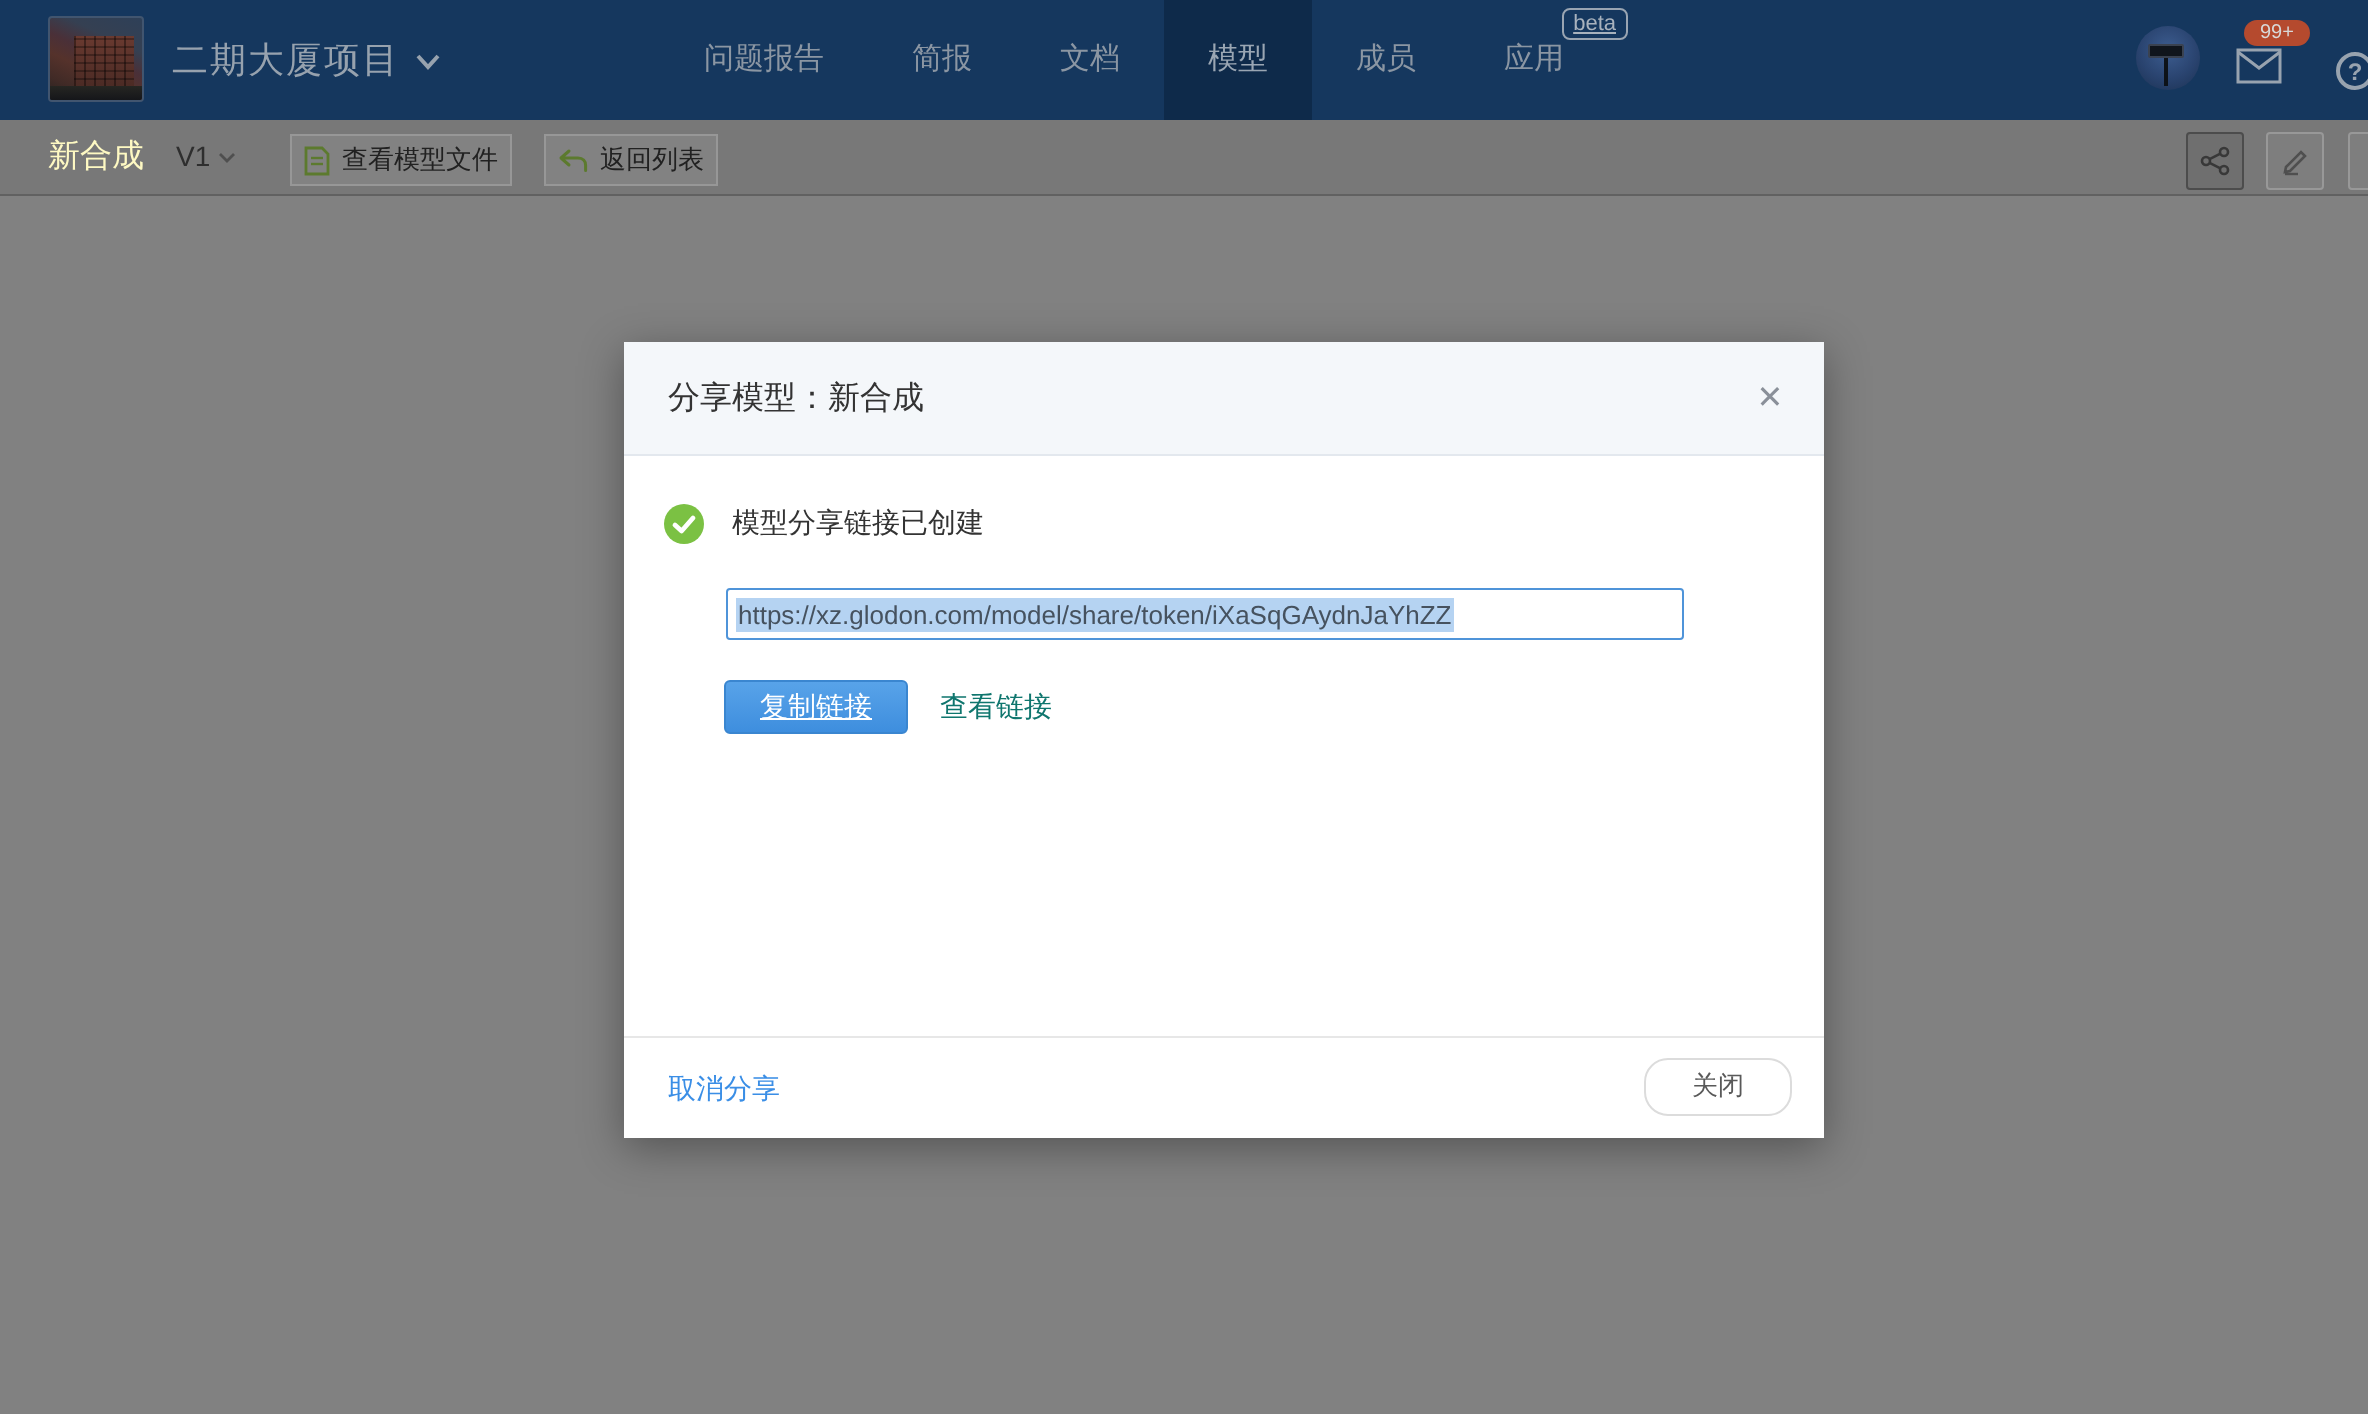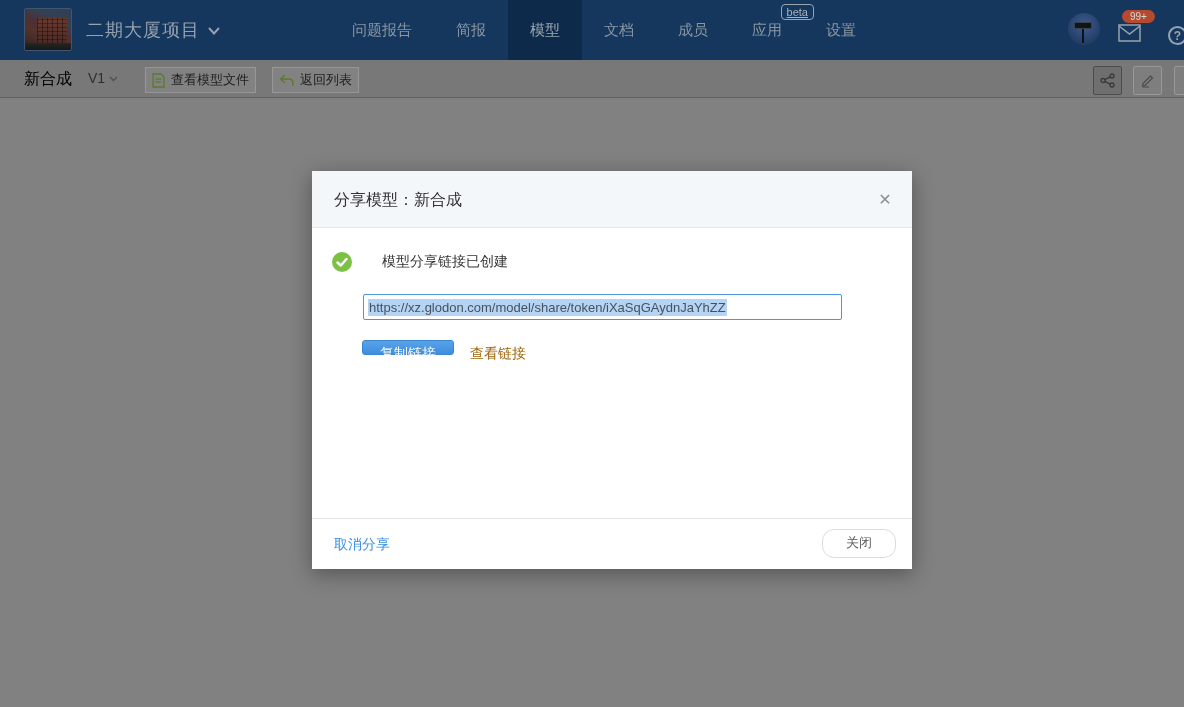--- a/index.html
+++ b/index.html
@@ -38,21 +38,21 @@
   .mail-wrap { position:absolute; left:1118px; top:20px; width:34px; height:26px; cursor:pointer; }
   .mail-badge { position:absolute; left:4px; top:-10px; padding:1px 8px; background:#b54a2e;
                 border-radius:8px; font-size:10px; font-weight:normal; color:#d8d8d8; }
   .help-btn { position:absolute; left:1168px; top:26px; width:19px; height:19px; border-radius:50%;
               border:2px solid #98a3af; color:#98a3af; font-size:12px; font-weight:bold;
               text-align:center; line-height:16px; cursor:pointer; }
 
   
   .toolbar { position:absolute; left:0; top:60px; width:1184px; height:38px; background:#787878;
              border-bottom:1px solid #616161; }
-  .model-name { position:absolute; left:24px; top:0; height:37px; line-height:37px; font-size:16px; color:#000000; }
+  .model-name { position:absolute; left:24px; top:0; height:37px; line-height:37px; font-size:16px; color:#fef9c3; }
   .version { position:absolute; left:88px; top:0; height:37px; line-height:37px; font-size:14px; color:#2e2e2e; cursor:pointer; }
   .version svg { margin-left:4px; vertical-align:middle; }
   .tb-btn { position:absolute; top:7px; height:26px; display:flex; align-items:center; gap:6px;
             padding:0 6px; background:#828282; border:1px solid #979797; font-size:13px; color:#212121;
             cursor:pointer; white-space:nowrap; }
   .tb-btn.b1 { left:145px; } .tb-btn.b2 { left:272px; }
   .icon-btn { position:absolute; top:6px; width:29px; height:29px; border-radius:2px;
               display:flex; align-items:center; justify-content:center; cursor:pointer; }
   .icon-btn.share { left:1093px; background:#6f6f6f; border:1px solid #4c4c4c; }
   .icon-btn.pencil { left:1133px; background:#7e7e7e; border:1px solid #989898; }
@@ -62,32 +62,32 @@
   .content { position:absolute; left:0; top:99px; width:1184px; height:608px; background:#818181; }
 
   
   .modal { position:absolute; left:312px; top:171px; width:600px; height:398px; background:#fff;
            box-shadow:0 5px 20px rgba(0,0,0,.35); }
   .modal-header { position:absolute; left:0; top:0; width:100%; height:57px; background:#f4f7fa;
                   border-bottom:1px solid #e3e8ee; }
   .modal-title { position:absolute; left:22px; top:0; height:45px; line-height:57px; font-size:16px; color:#333; }
   .modal-close { position:absolute; right:16px; top:18px; width:22px; height:22px; line-height:22px;
                  text-align:center; font-size:16px; color:#8a9099; cursor:pointer; }
-  .status-row { position:absolute; left:20px; top:81px; display:flex; align-items:center;gap:16px; }
+  .status-row { position:absolute; left:20px; top:81px; display:flex; align-items:center; }
   .check-ic { width:20px; height:20px; margin-right:14px; }
   .status-text { font-size:14px; color:#333; }
   .url-input { position:absolute; left:51px; top:123px; width:479px; height:26px;
                border:1px solid #4f94d9; border-radius:2px; background:#fff;
                display:flex; align-items:center; padding-left:4px; overflow:hidden; cursor:text; }
   .url-input span { background:#b5d3f2; color:#46525f; font-size:13px; padding:1px 1px; white-space:nowrap; }
-  .copy-btn { position:absolute; left:50px; top:169px; width:92px; height:15px;
+  .copy-btn { position:absolute; left:50px; top:169px; width:92px; height:27px;
               background:linear-gradient(180deg,#58a3e9,#3e8ede); border:1px solid #3a86d0; border-radius:3px;
-              color:#fff; font-size:14px; text-align:center; line-height:25px; cursor:pointer; }
+              color:#fff; font-size:14px; text-align:center; line-height:25px; cursor:pointer;text-decoration:underline; }
   .view-link { position:absolute; left:158px; top:169px; height:27px; line-height:27px;
-               font-size:14px; color:#a16207; cursor:pointer; }
+               font-size:14px; color:#0f766e; cursor:pointer; }
   .modal-footer { position:absolute; left:0; top:347px; width:100%; height:51px; border-top:1px solid #e7e7e7; }
   .cancel-share { position:absolute; left:22px; top:0; height:50px; line-height:50px;
                   font-size:14px; color:#3a8ee6; cursor:pointer; }
   .close-btn { position:absolute; right:16px; top:10px; width:74px; height:29px; background:#fff;
                border:1px solid #dcdcdc; border-radius:12px; color:#595959; font-size:13px;
                text-align:center; line-height:27px; cursor:pointer;font-family:Liberation Mono, monospace; }
 </style>
 </head>
 <body>
 
@@ -100,28 +100,27 @@
     </div>
     <div class="proj-title">
       <span>二期大厦项目</span><svg width="12" height="8" viewBox="0 0 12 8">
           <polyline points="1,1 6,6.5 11,1" fill="none" stroke="#97a2ae" stroke-width="2"></polyline>
         </svg>
     </div>
 
     <div class="nav-items">
       <div class="nav-item">问题报告</div>
       <div class="nav-item">简报</div>
+      <div class="nav-item">文档</div>
       <div class="nav-item active">模型</div>
-      <div class="nav-item">文档</div>
       <div class="nav-item">成员</div>
       <div class="nav-item">
         <span>应用</span>
         <span class="beta-badge">beta</span>
       </div>
-      <div class="nav-item">设置</div>
     </div>
 
     <div class="avatar">
       <div class="sign"></div>
       <div class="pole"></div>
     </div>
     <div class="mail-wrap">
       <svg width="23" height="18" viewBox="0 0 23 18" style="position:absolute;left:0;top:4px;">
         <rect x="1" y="1" width="21" height="16" fill="none" stroke="#98a3af" stroke-width="1.5"></rect>
         <polyline points="1,2 11.5,10 22,2" fill="none" stroke="#98a3af" stroke-width="1.5"></polyline>

